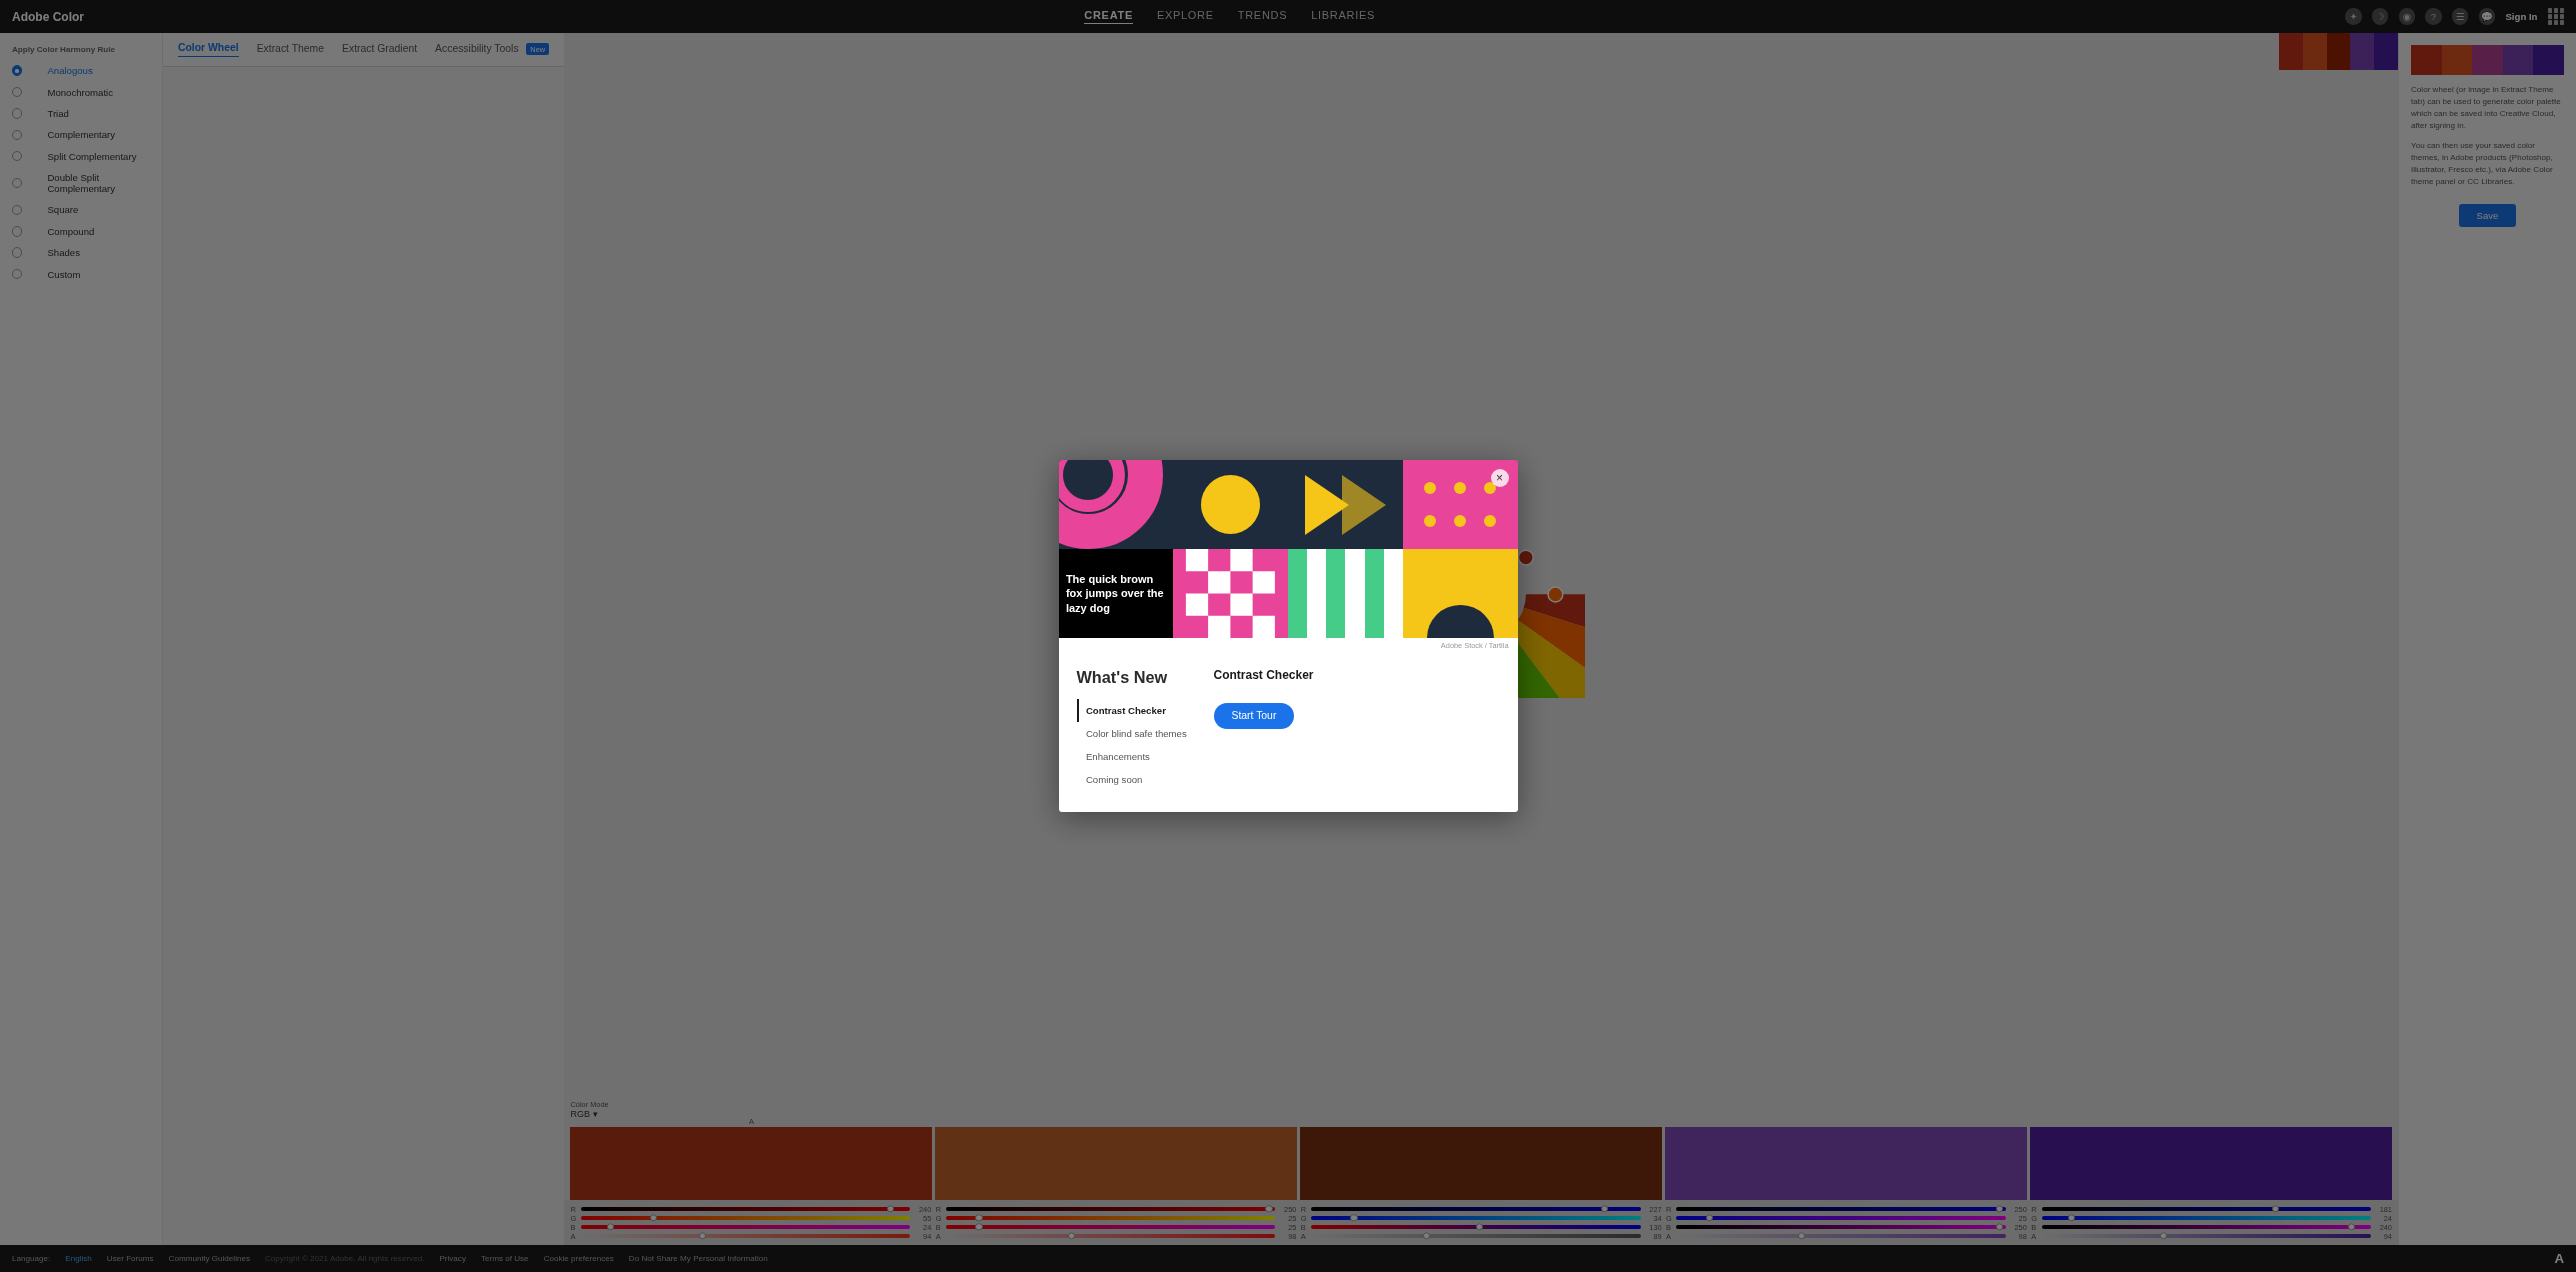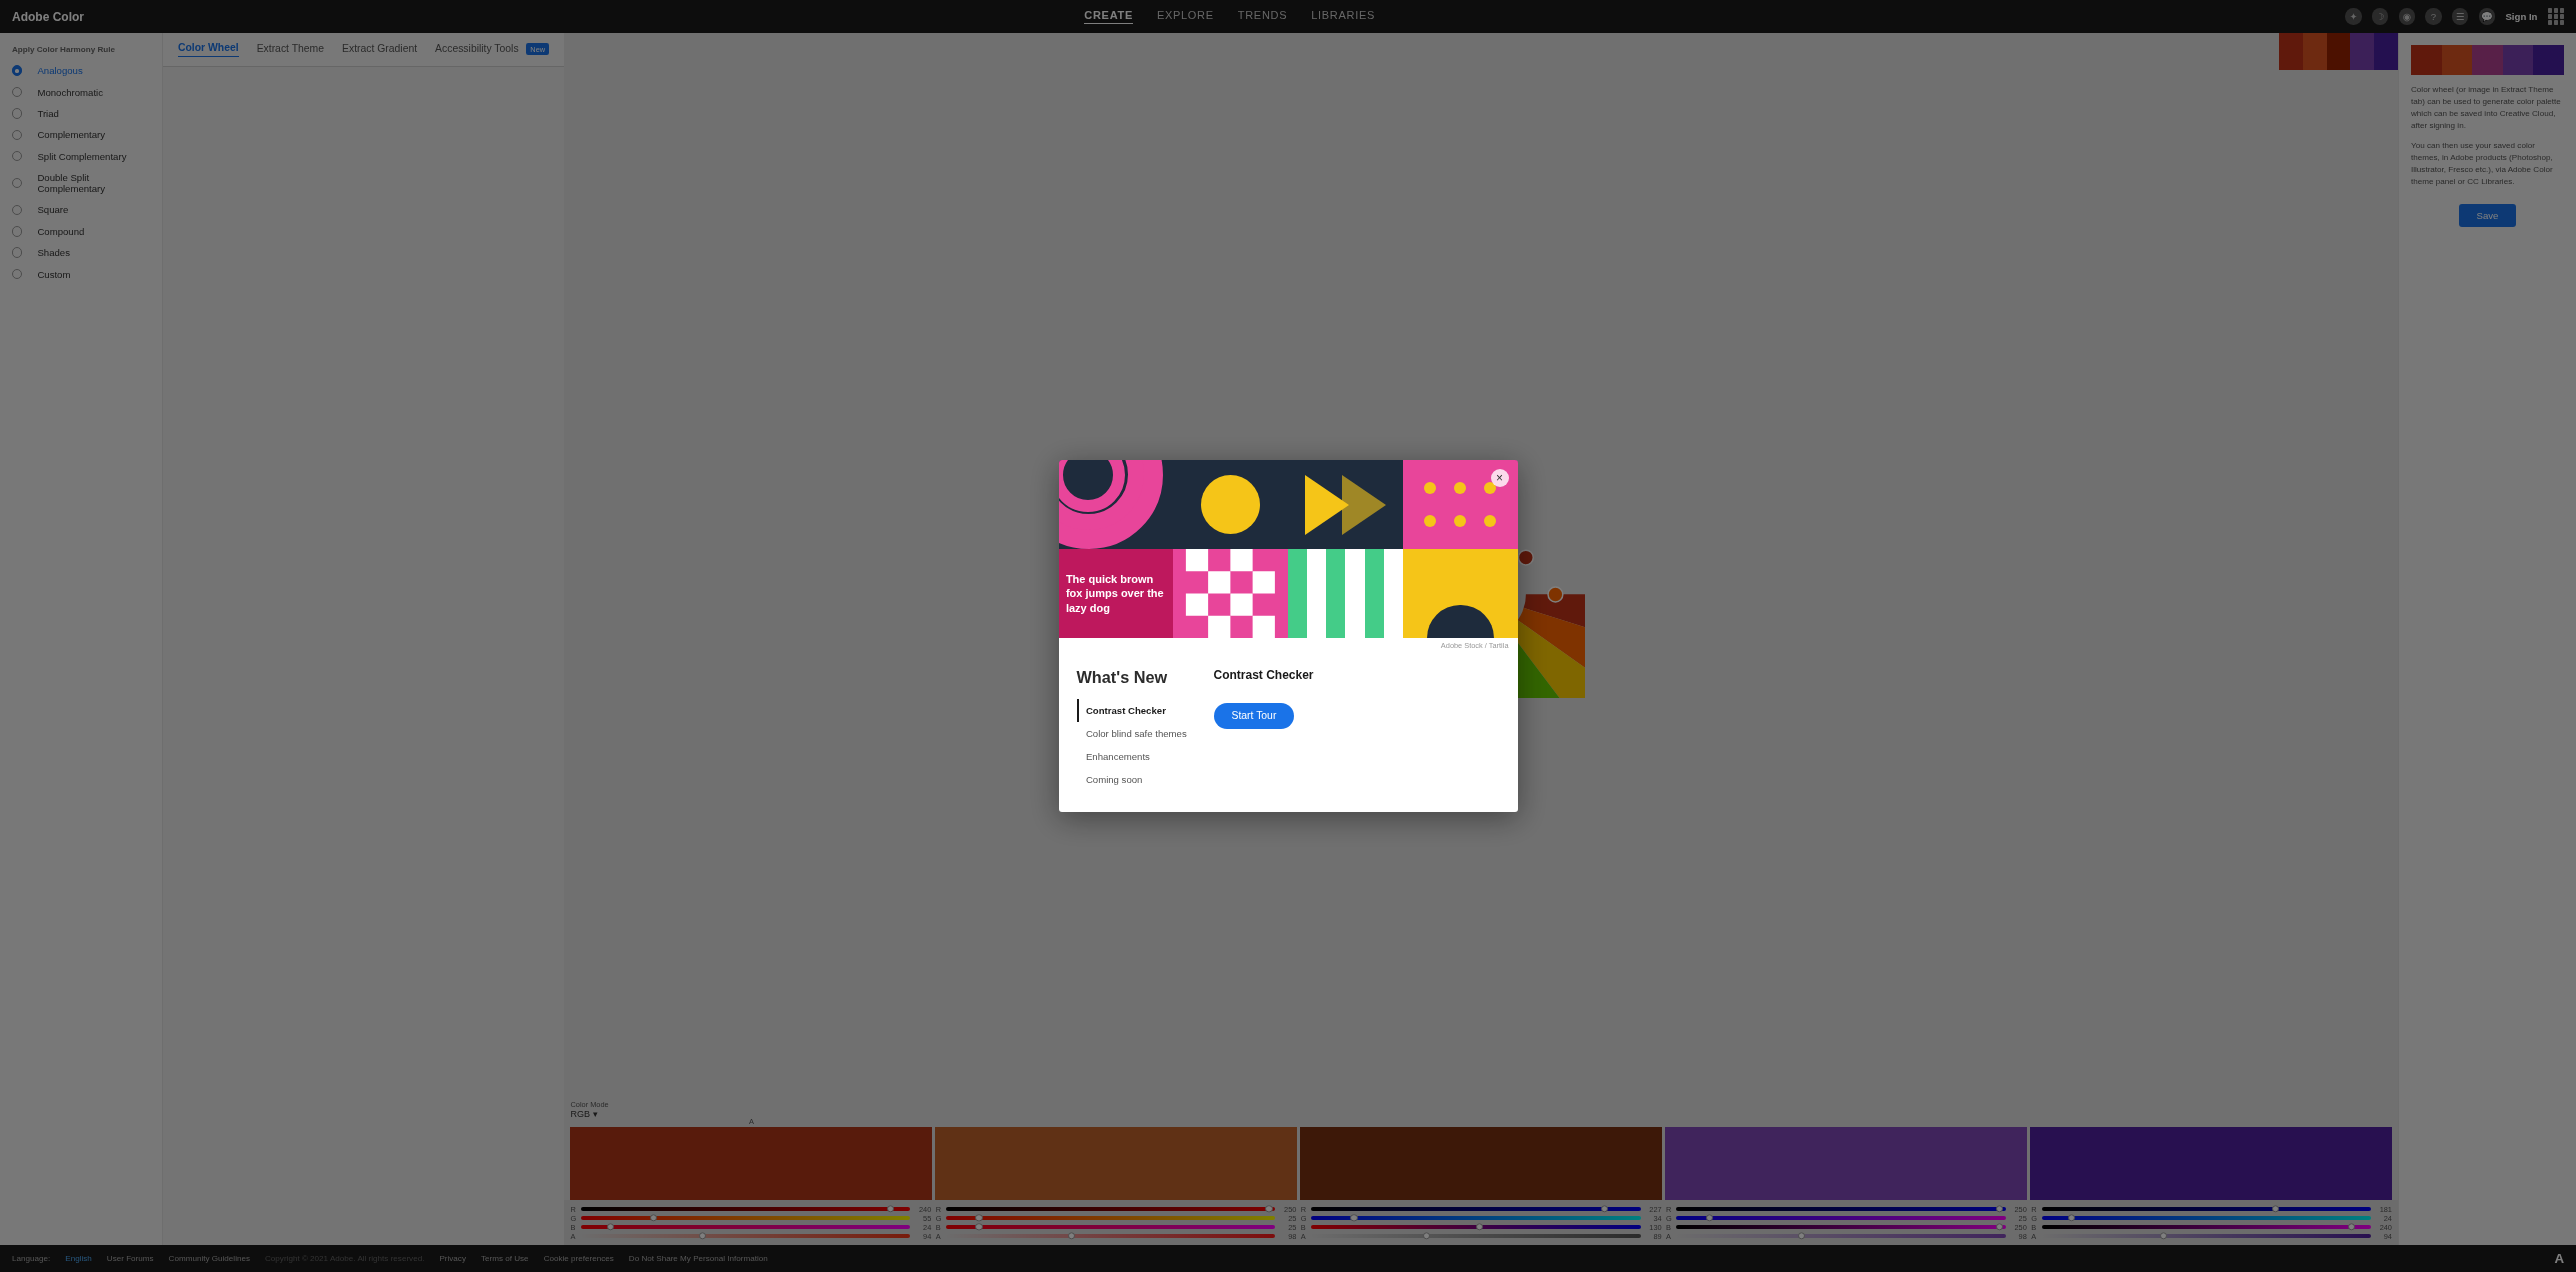--- a/index.html
+++ b/index.html
@@ -101,21 +101,21 @@
       padding: 0 12px 6px;
       font-weight: 600;
     }
     .sidebar-item {
       display: flex;
       align-items: center;
       padding: 5.2px 12px;
       cursor: pointer;
       font-size: 9.6px;
       color: #333;
-      gap: 15px;
+      gap: 25px;
     }
     .sidebar-item.active { color: #1a73e8; }
     .radio-circle {
       width: 10.4px; height: 10.4px;
       border-radius: 50%;
       border: 1.5px solid #999;
       flex-shrink: 0;
       display: flex; align-items: center; justify-content: center;
     }
     .radio-circle.filled {
@@ -725,21 +725,21 @@
 
         <div class="hc" style="background:#e8459a; display:grid; grid-template-columns:repeat(3,1fr); align-items:center; justify-items:center; padding:12px;">
           <div style="width:12px;height:12px;border-radius:50%;background:#f5c518;"></div>
           <div style="width:12px;height:12px;border-radius:50%;background:#f5c518;"></div>
           <div style="width:12px;height:12px;border-radius:50%;background:#f5c518;"></div>
           <div style="width:12px;height:12px;border-radius:50%;background:#f5c518;"></div>
           <div style="width:12px;height:12px;border-radius:50%;background:#f5c518;"></div>
           <div style="width:12px;height:12px;border-radius:50%;background:#f5c518;"></div>
         </div>
 
-        <div class="hc" style="background:#be185d; display:flex; align-items:center; justify-content:center; grid-column:1; padding:7.4px;">
+        <div class="hc" style="background:#000000; display:flex; align-items:center; justify-content:center; grid-column:1; padding:7.4px;">
           <span style="color:#fff; font-size:11px; font-weight:700; line-height:1.3;">The quick brown fox jumps over the lazy dog</span>
         </div>
 
         <div class="hc" style="background:#e8459a;">
           <svg width="100%" height="89" viewBox="0 0 120 120">
             <rect x="0" y="0" width="30" height="30" fill="#fff"></rect>
             <rect x="60" y="0" width="30" height="30" fill="#fff"></rect>
             <rect x="30" y="30" width="30" height="30" fill="#fff"></rect>
             <rect x="90" y="30" width="30" height="30" fill="#fff"></rect>
             <rect x="0" y="60" width="30" height="30" fill="#fff"></rect>

